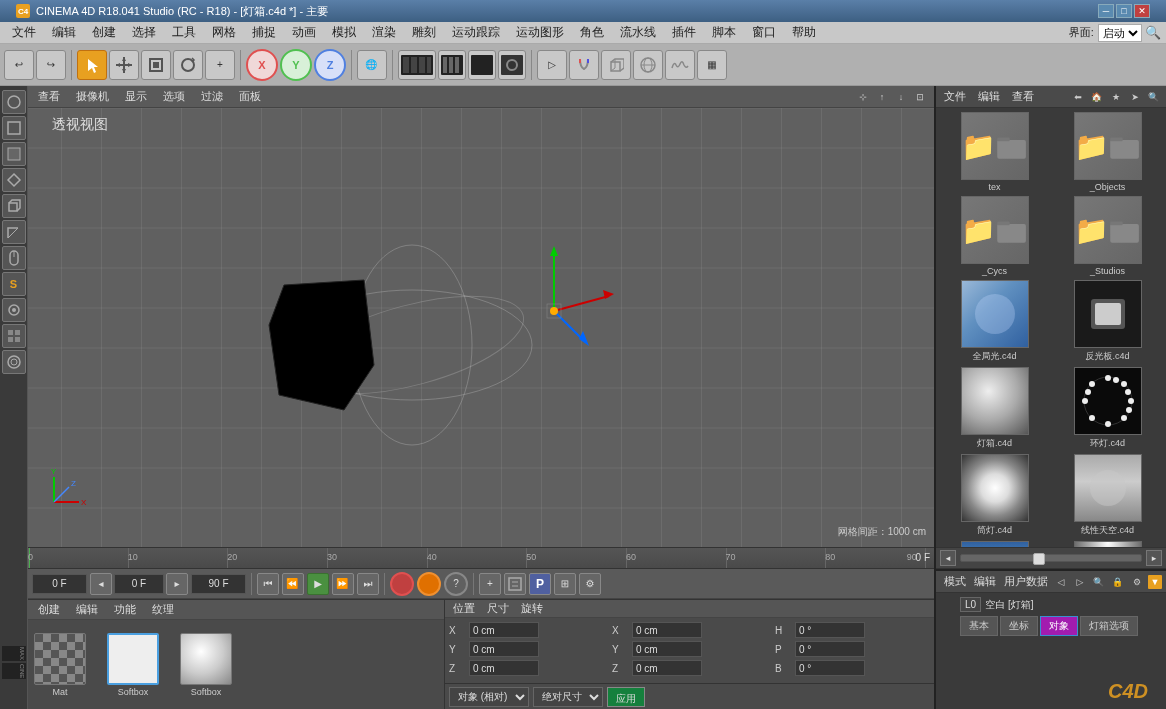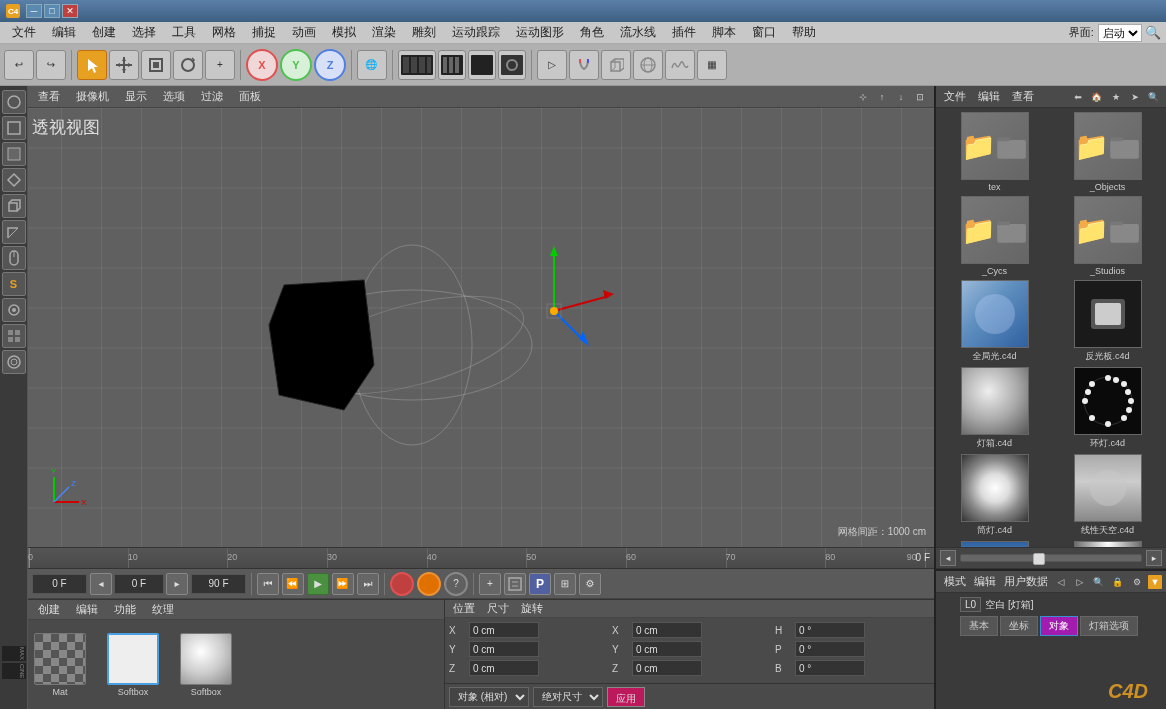--- a/index.html
+++ b/index.html
@@ -13,21 +13,21 @@
       color: #ddd;
       user-select: none;
     }
 
     
     #titlebar {
       height: 22px;
       background: linear-gradient(to bottom, #5a7fa8, #3d5f82);
       display: flex;
       align-items: center;
-      padding: 0 6px;
+      padding: 0 16px;
       color: #fff;
       font-size: 11px;
     }
     #titlebar .logo {
       width: 14px; height: 14px;
       background: #e8a020;
       border-radius: 2px;
       margin-right: 6px;
       font-size: 8px;
       display: flex; align-items: center; justify-content: center;
@@ -155,22 +155,22 @@
     .vp-icon { width: 16px; height: 16px; display: flex; align-items: center; justify-content: center; font-size: 9px; cursor: pointer; color: #ccc; }
 
     
     #viewport {
       flex: 1;
       background: #606060;
       position: relative;
       overflow: hidden;
     }
     .vp-label {
-      position: absolute; top: 8px; left: 4px;
-      color: #ddd; font-size: 17px;
+      position: absolute; top: 8px; left: 24px;
+      color: #ddd; font-size: 14px;
     }
     .vp-grid {
       position: absolute; inset: 0;
       background:
         linear-gradient(rgba(180,180,180,0.15) 1px, transparent 1px),
         linear-gradient(90deg, rgba(180,180,180,0.15) 1px, transparent 1px);
       background-size: 40px 40px;
       background-position: center center;
     }
     
@@ -411,21 +411,21 @@
     .props-select {
       height: 20px;
       background: #444;
       border: 1px solid #666;
       color: #ddd;
       font-size: 10px;
       padding: 0 4px;
     }
     .props-btn {
       height: 20px;
-      background: #be185d;
+      background: #15803d;
       border: 1px solid #888;
       color: #ddd;
       font-size: 10px;
       padding: 4px 8px;
       cursor: pointer;
     }
 
     
     #right-panel {
       width: 230px;
@@ -555,20 +555,21 @@
       border: 1px solid #777;
       display: flex; align-items: center; justify-content: center;
       font-size: 9px; cursor: pointer;
     }
   </style>
 </head>
 <body>
 
 <div id="titlebar">
   <div class="logo">C4</div>
+  <div class="title">CINEMA 4D R18.041 Studio (RC - R18) - [灯箱.c4d *] - 主要</div>
   <div class="winbtns">
     <div class="winbtn">─</div>
     <div class="winbtn">□</div>
     <div class="winbtn close">✕</div>
   </div>
 </div>
 
 <div id="menubar">
   <div class="menu-item">文件</div>
   <div class="menu-item">编辑</div>

